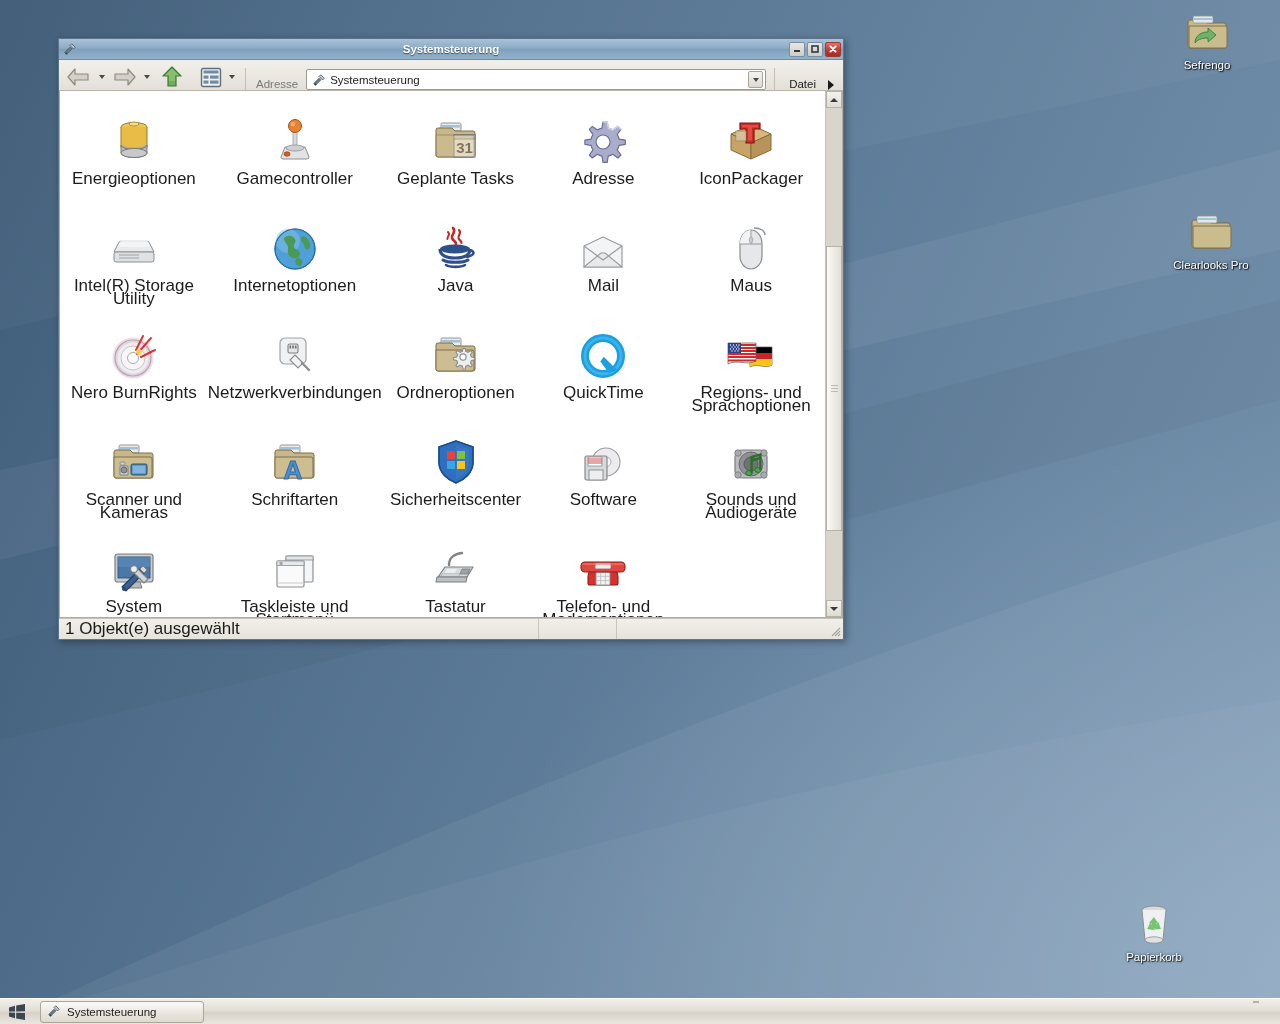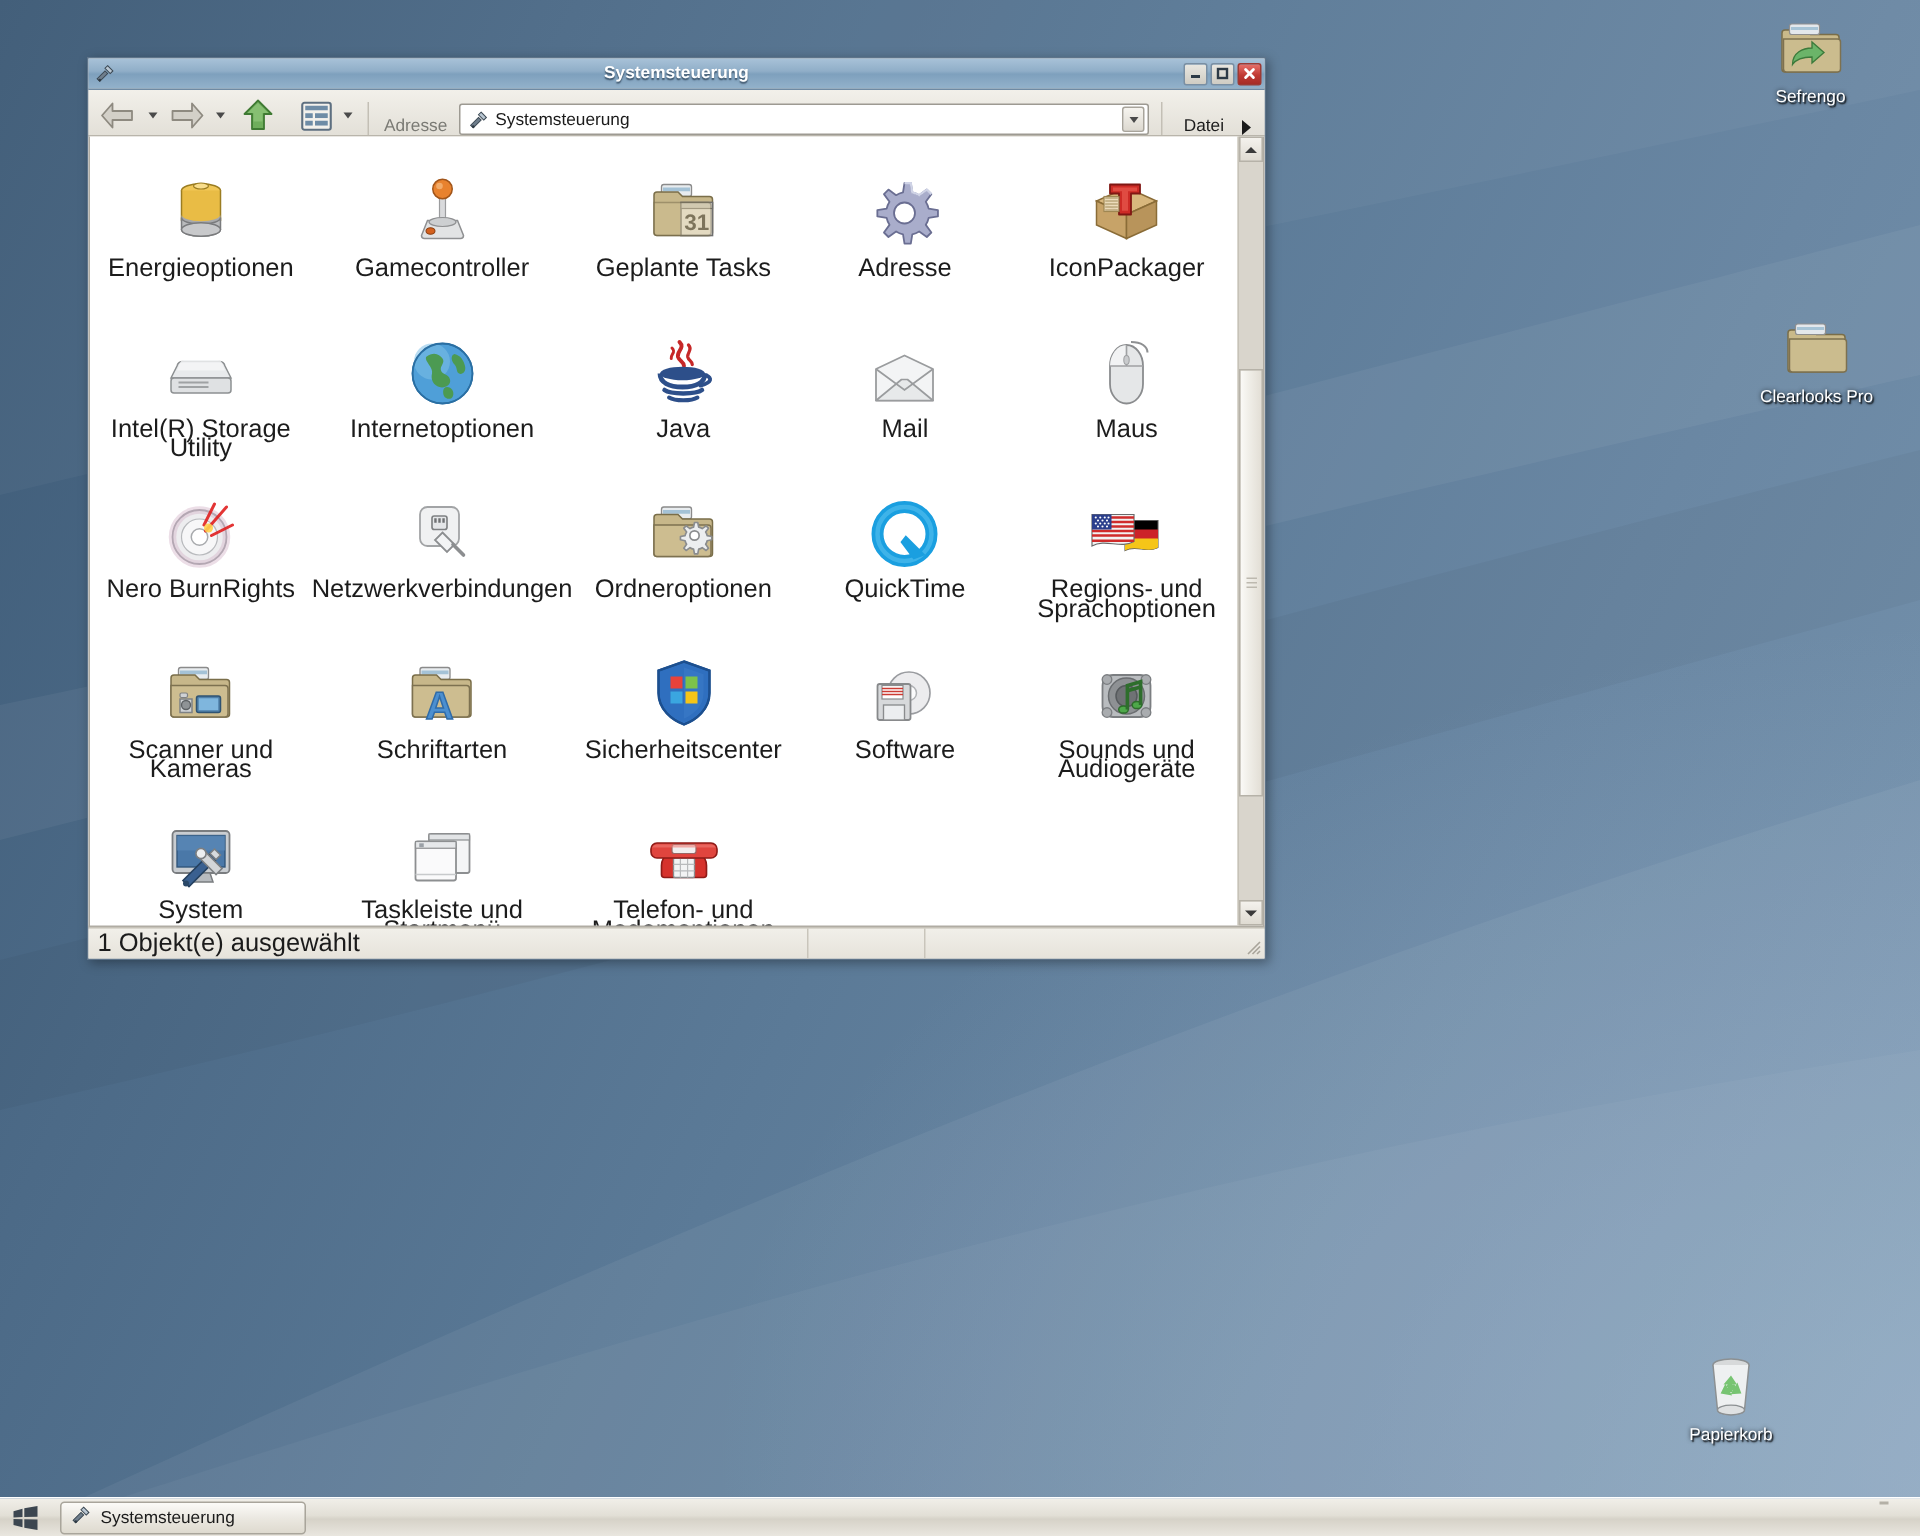--- a/index.html
+++ b/index.html
@@ -661,20 +661,33 @@
               <rect x="14" y="5" width="27" height="4" fill="#e2e4e6" stroke="#8d8f91" stroke-width="0.8"></rect>
               <rect x="5" y="10" width="27" height="26" rx="1.5" fill="#fafafb" stroke="#8d8f91" stroke-width="1.2"></rect>
               <rect x="5" y="10" width="27" height="4.5" fill="#e6e8ea" stroke="#8d8f91" stroke-width="0.8"></rect>
               <rect x="7.5" y="11.2" width="3" height="2.6" fill="#9aa0a6"></rect>
               <path d="M5 32 h27" stroke="#c8cacc" stroke-width="1"></path>
             </svg>
           </div>
           <div class="t">Taskleiste und Startmenü</div>
         </div>
 
+        <div class="cp-item">
+          <div class="g">
+            <svg width="48" height="44" viewBox="0 0 48 44">
+              <path d="M30 4 c-9 1 -13 6 -13 12" fill="none" stroke="#7f8285" stroke-width="2.4" stroke-linecap="round"></path>
+              <path d="M6 28 L13 18 h28 l-6 10 z" fill="#d7dadd" stroke="#7c7f82" stroke-width="1.2" stroke-linejoin="round"></path>
+              <path d="M5 28 h30 l-1 5 H4 z" fill="#bcc0c3" stroke="#7c7f82" stroke-width="1.1" stroke-linejoin="round"></path>
+              <path d="M15 20 h10 l-2 4 h-10z" fill="#ffffff" opacity="0.55"></path>
+              <path d="M10 25 h18 l-1 2 h-18z" fill="#f1f3f4" stroke="#9a9da0" stroke-width="0.7"></path>
+              <path d="M30 20 h8 l-2 5 h-8z" fill="#9ea2a5" stroke="#7c7f82" stroke-width="0.8"></path>
+            </svg>
+          </div>
+          <div class="t">Tastatur</div>
+        </div>
 
         <div class="cp-item">
           <div class="g">
             <svg width="48" height="44" viewBox="0 0 48 44">
               <path d="M9 28 a15 12 0 0 1 30 0 v6 a2 2 0 0 1 -2 2 H11 a2 2 0 0 1 -2 -2z" fill="#d6322c" stroke="#8f1b17" stroke-width="1.1"></path>
               <rect x="17" y="23" width="14" height="13" rx="1" fill="#f2f3f4" stroke="#8a8c8e" stroke-width="0.9"></rect>
               <g stroke="#b8babc" stroke-width="0.8">
                 <path d="M21.6 23 v13 M26.4 23 v13 M17 27.3 h14 M17 31.6 h14"></path>
               </g>
               <path d="M6 13 h36 a4 4 0 0 1 4 4 v2 a4 4 0 0 1 -4 4 H6 a4 4 0 0 1 -4 -4 v-2 a4 4 0 0 1 4 -4z" fill="#e0453e" stroke="#8f1b17" stroke-width="1.1"></path>

